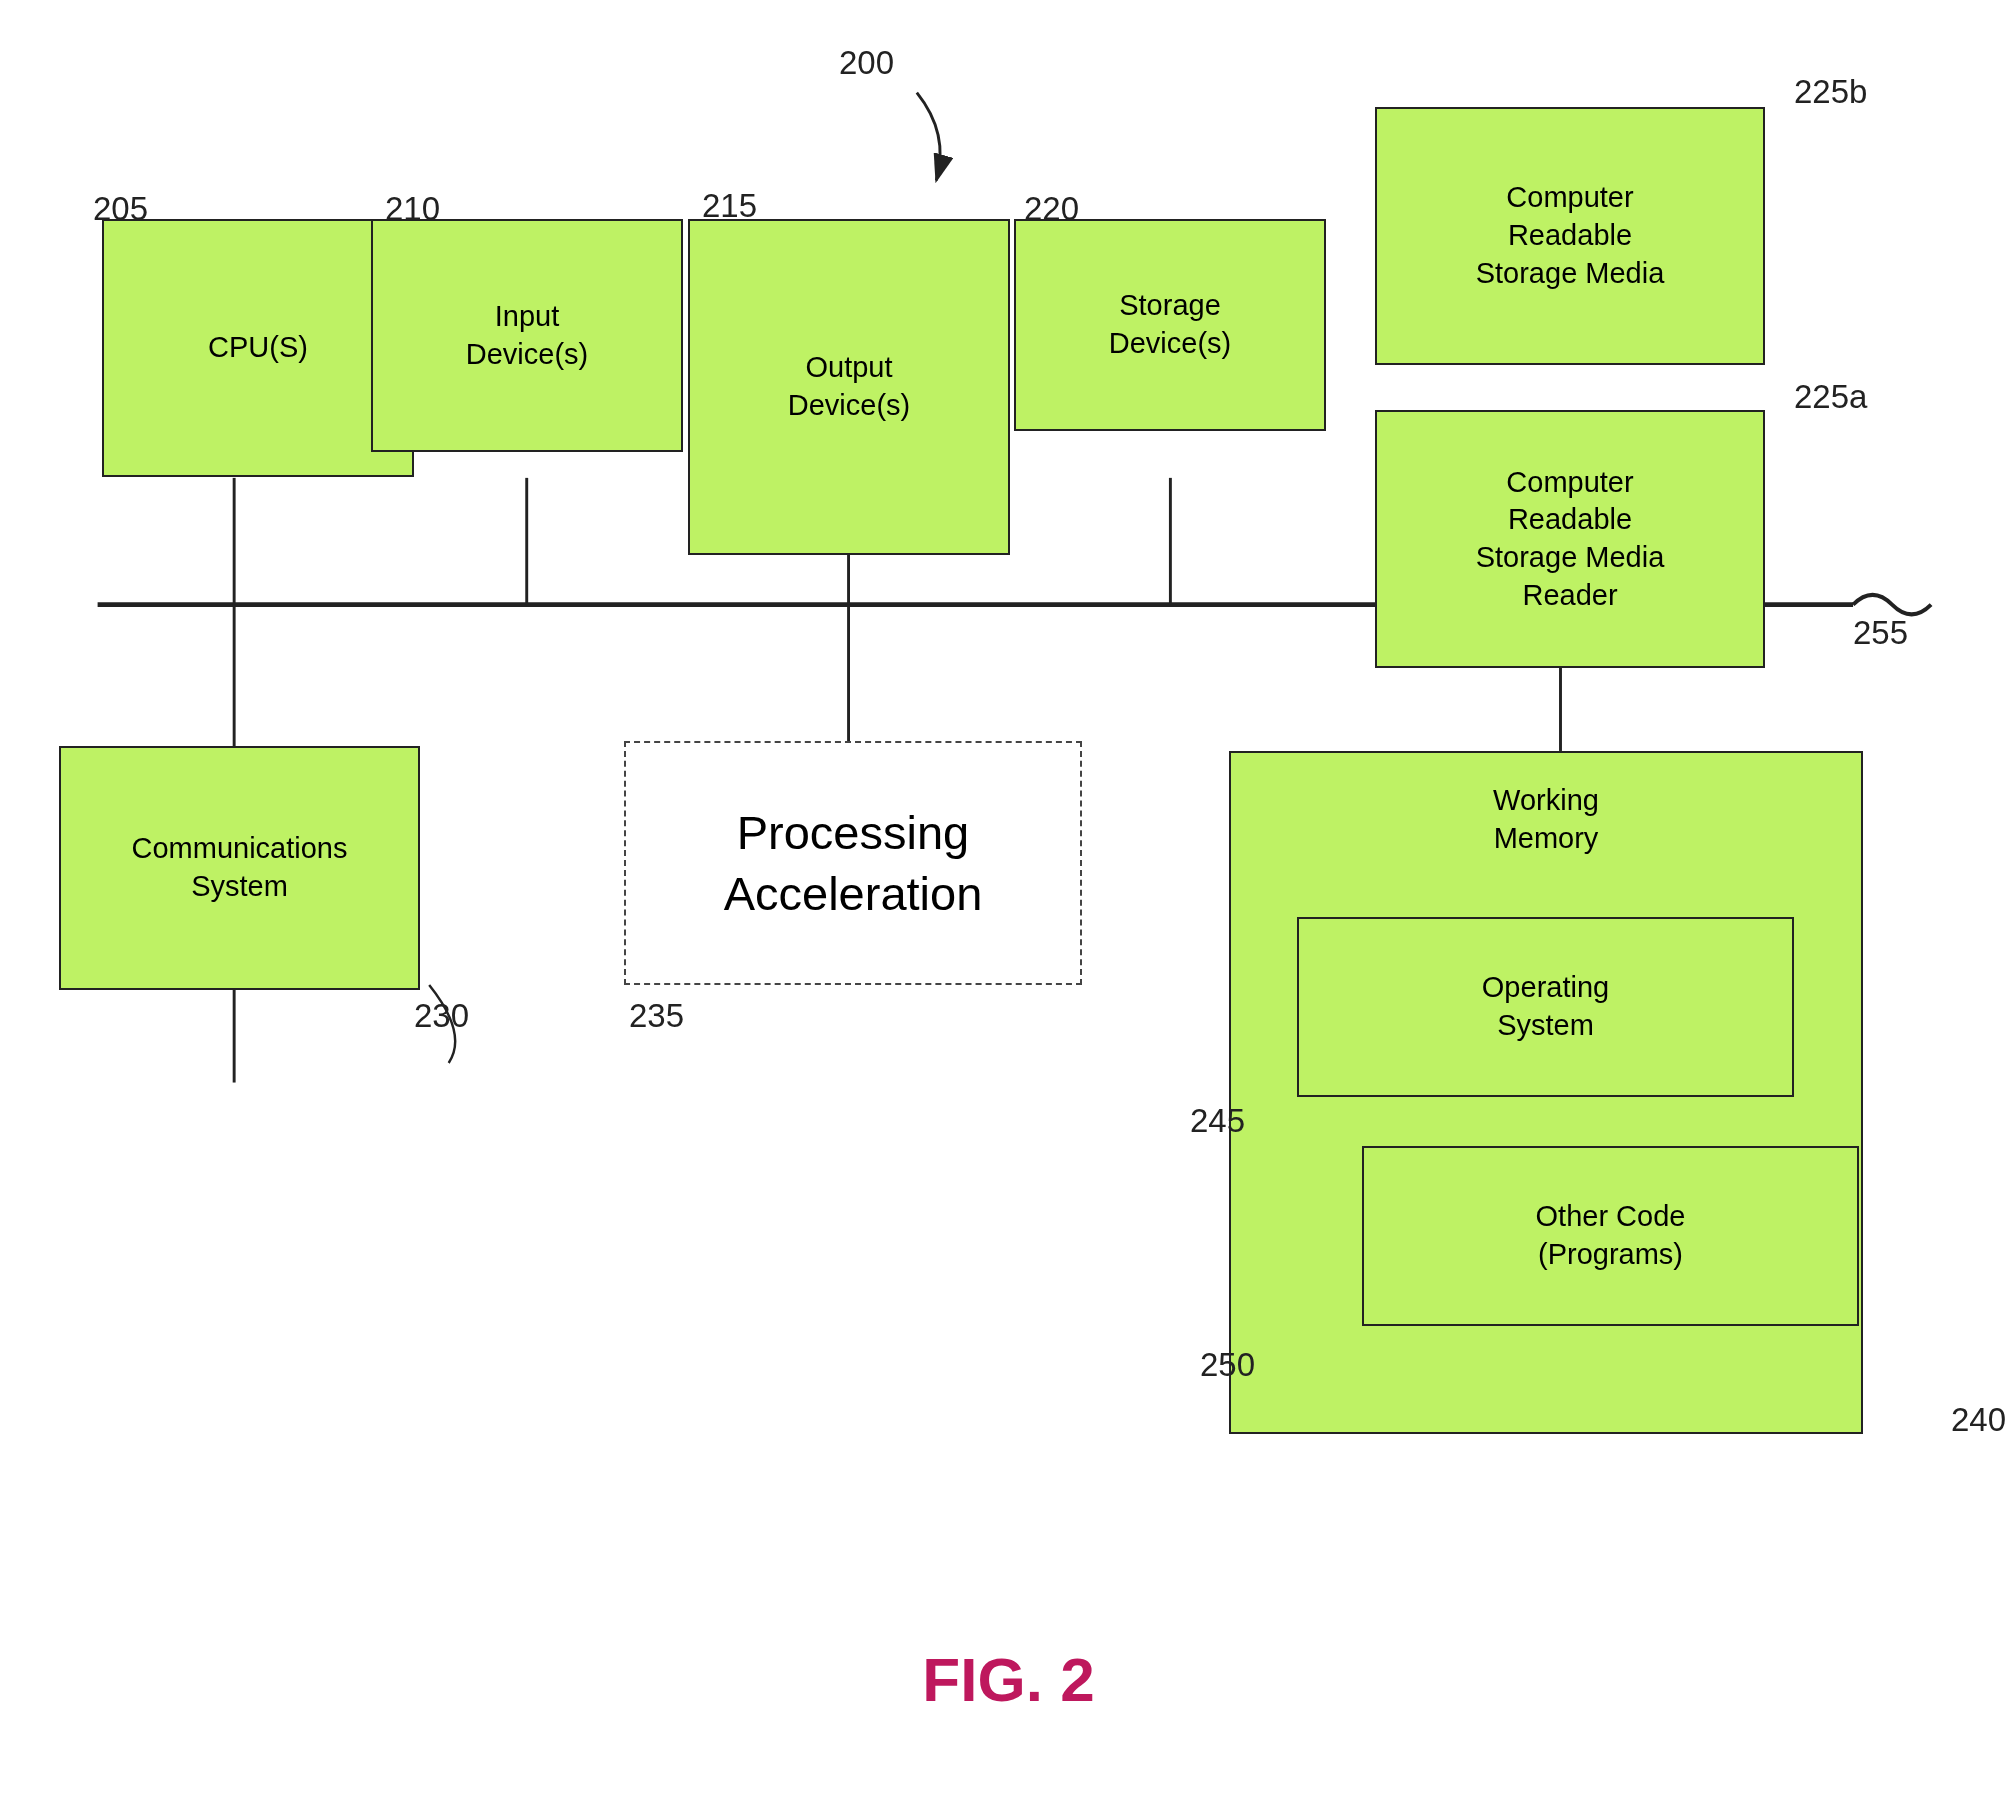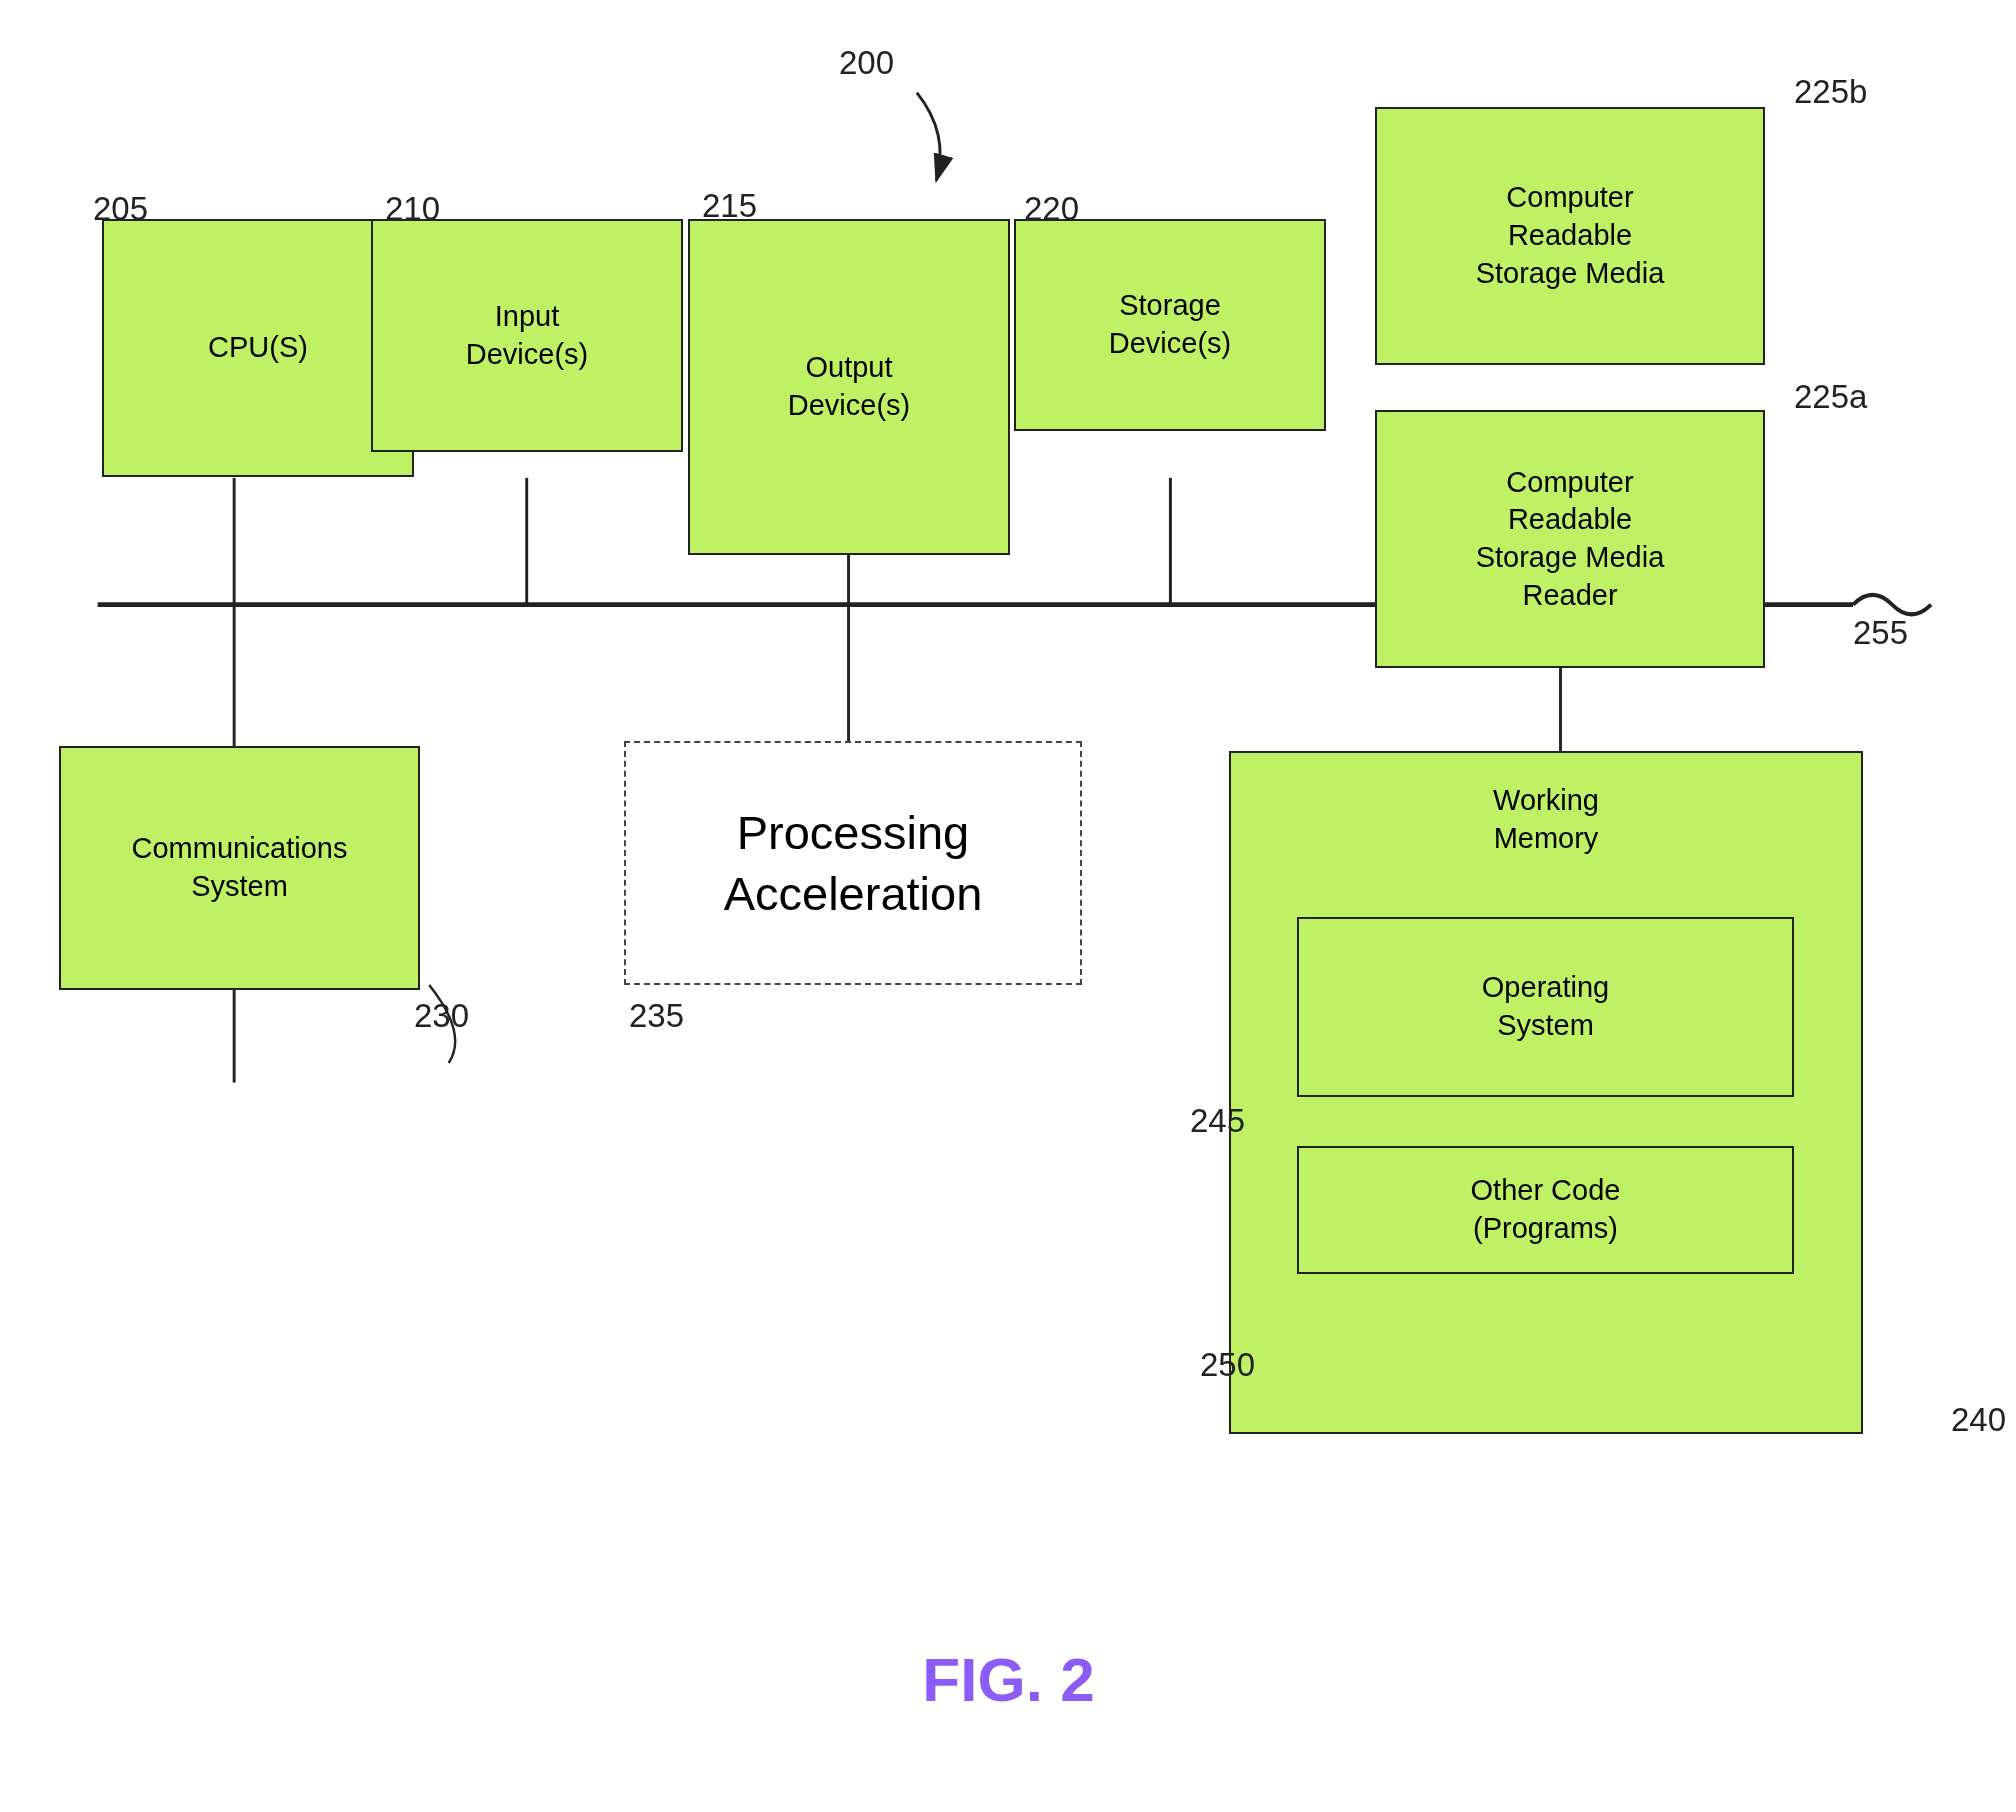--- a/index.html
+++ b/index.html
@@ -45,21 +45,21 @@
       position: absolute;
       font-size: 33px;
       font-family: Arial, sans-serif;
       color: #222;
     }
     .fig-label {
       position: absolute;
       font-size: 62px;
       font-weight: bold;
       font-family: Arial, sans-serif;
-      color: #8b5cf6;
+      color: #be185d;
       text-align: center;
     }
     svg.lines {
       position: absolute;
       top: 0; left: 0;
       width: 2017px;
       height: 1813px;
       pointer-events: none;
     }
   </style>
@@ -149,21 +149,21 @@
   <div class="box" style="top:751px; left:1229px; width:634px; height:683px;">
     <span style="position:absolute; top:29px; left:0; right:0; text-align:center;">Working<br>Memory</span>
   </div>
   <div class="label" style="top:1387px; left:1951px;margin-top:14px;">240</div>
 
   <div class="box" style="top:917px; left:1297px; width:497px; height:180px;">
     <span>Operating<br>System</span>
   </div>
   <div class="label" style="top:1102px; left:1190px;">245</div>
 
-  <div class="box" style="top:1146px; left:1297px; width:497px; height:128px;">
+  <div class="box" style="top:1146px; left:1362px; width:497px; height:180px;">
     <span>Other Code<br>(Programs)</span>
   </div>
   <div class="label" style="top:1346px; left:1200px;">250</div>
 
   <div class="label" style="top:614px; left:1853px;">255</div>
 
   <div class="fig-label" style="bottom:98px; left:0; right:0;">FIG. 2</div>
 </div>
 
 

